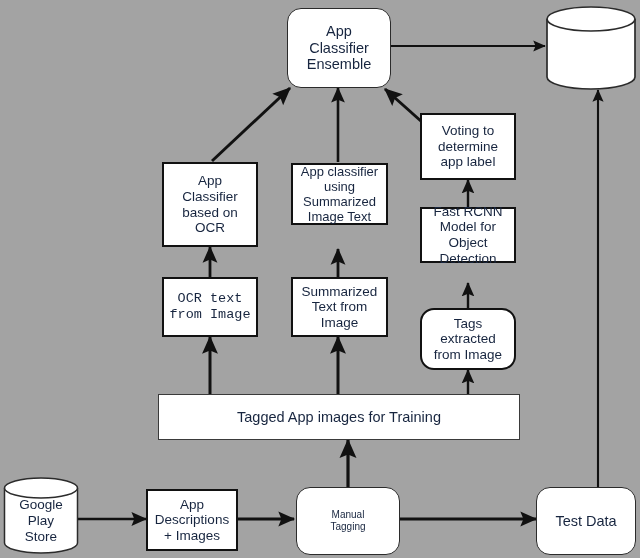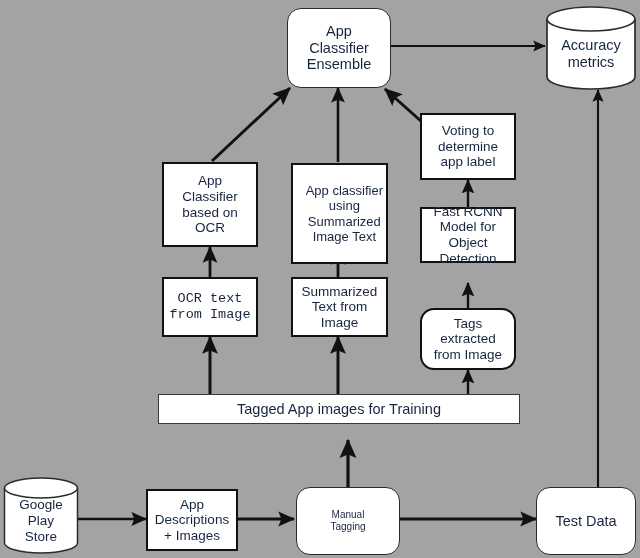--- a/index.html
+++ b/index.html
@@ -125,40 +125,36 @@
     <span class="label">App
 Classifier
 Ensemble</span>
   </div>
 
   <div class="cyl" style="left:545px; top:6px; width:92px; height:84px;">
     <svg width="92" height="84" viewBox="0 0 92 84">
       <path d="M2,13 L2,71 A44,12 0 0 0 90,71 L90,13" fill="#ffffff" stroke="#2b2b2b" stroke-width="1.7"></path>
       <ellipse cx="46" cy="13" rx="44" ry="12" fill="#ffffff" stroke="#2b2b2b" stroke-width="1.7"></ellipse>
     </svg>
-    <div class="label" style="top:26px; height:44px; font-size:14.5px;">
-      <span>Accuracy
-metrics</span>
-    </div>
   </div>
 
   <div class="node rect" style="left:420px; top:113px; width:96px; height:67px; font-size:13.5px;">
     <span class="label">Voting to
 determine
 app label</span>
   </div>
 
   <div class="node rect" style="left:162px; top:162px; width:96px; height:85px; font-size:13.5px;">
     <span class="label">App
 Classifier
 based on
 OCR</span>
   </div>
 
-  <div class="node rect" style="left:291px; top:163px; width:97px; height:101px; font-size:13px;justify-content:flex-end;">
+  <div class="node rect" style="left:291px; top:163px; width:97px; height:62px; font-size:13px;">
     <span class="label">App classifier
 using
 Summarized
 Image Text</span>
   </div>
 
   <div class="node rect" style="left:420px; top:207px; width:96px; height:56px; font-size:13.5px;">
     <span class="label">Fast RCNN
 Model for
 Object
@@ -175,21 +171,21 @@
 Text from
 Image</span>
   </div>
 
   <div class="node rect" style="left:420px; top:308px; width:96px; height:62px; font-size:13.5px;border-radius:14px;">
     <span class="label">Tags
 extracted
 from Image</span>
   </div>
 
-  <div class="node rect-thin" style="left:158px; top:394px; width:362px; height:30px; font-size:14.5px;">
+  <div class="node rect-thin" style="left:158px; top:394px; width:362px; height:46px; font-size:14.5px;">
     <span class="label">Tagged App images for Training</span>
   </div>
 
   <div class="cyl" style="left:3px; top:477px; width:76px; height:78px;text-decoration:underline;">
     <svg width="76" height="78" viewBox="0 0 76 78">
       <path d="M1.5,11 L1.5,66 A36.5,10 0 0 0 74.5,66 L74.5,11" fill="#ffffff" stroke="#2b2b2b" stroke-width="1.5"></path>
       <ellipse cx="38" cy="11" rx="36.5" ry="10" fill="#ffffff" stroke="#2b2b2b" stroke-width="1.5"></ellipse>
     </svg>
     <div class="label" style="top:19px; height:50px; font-size:13.5px;">
       <span>Google

